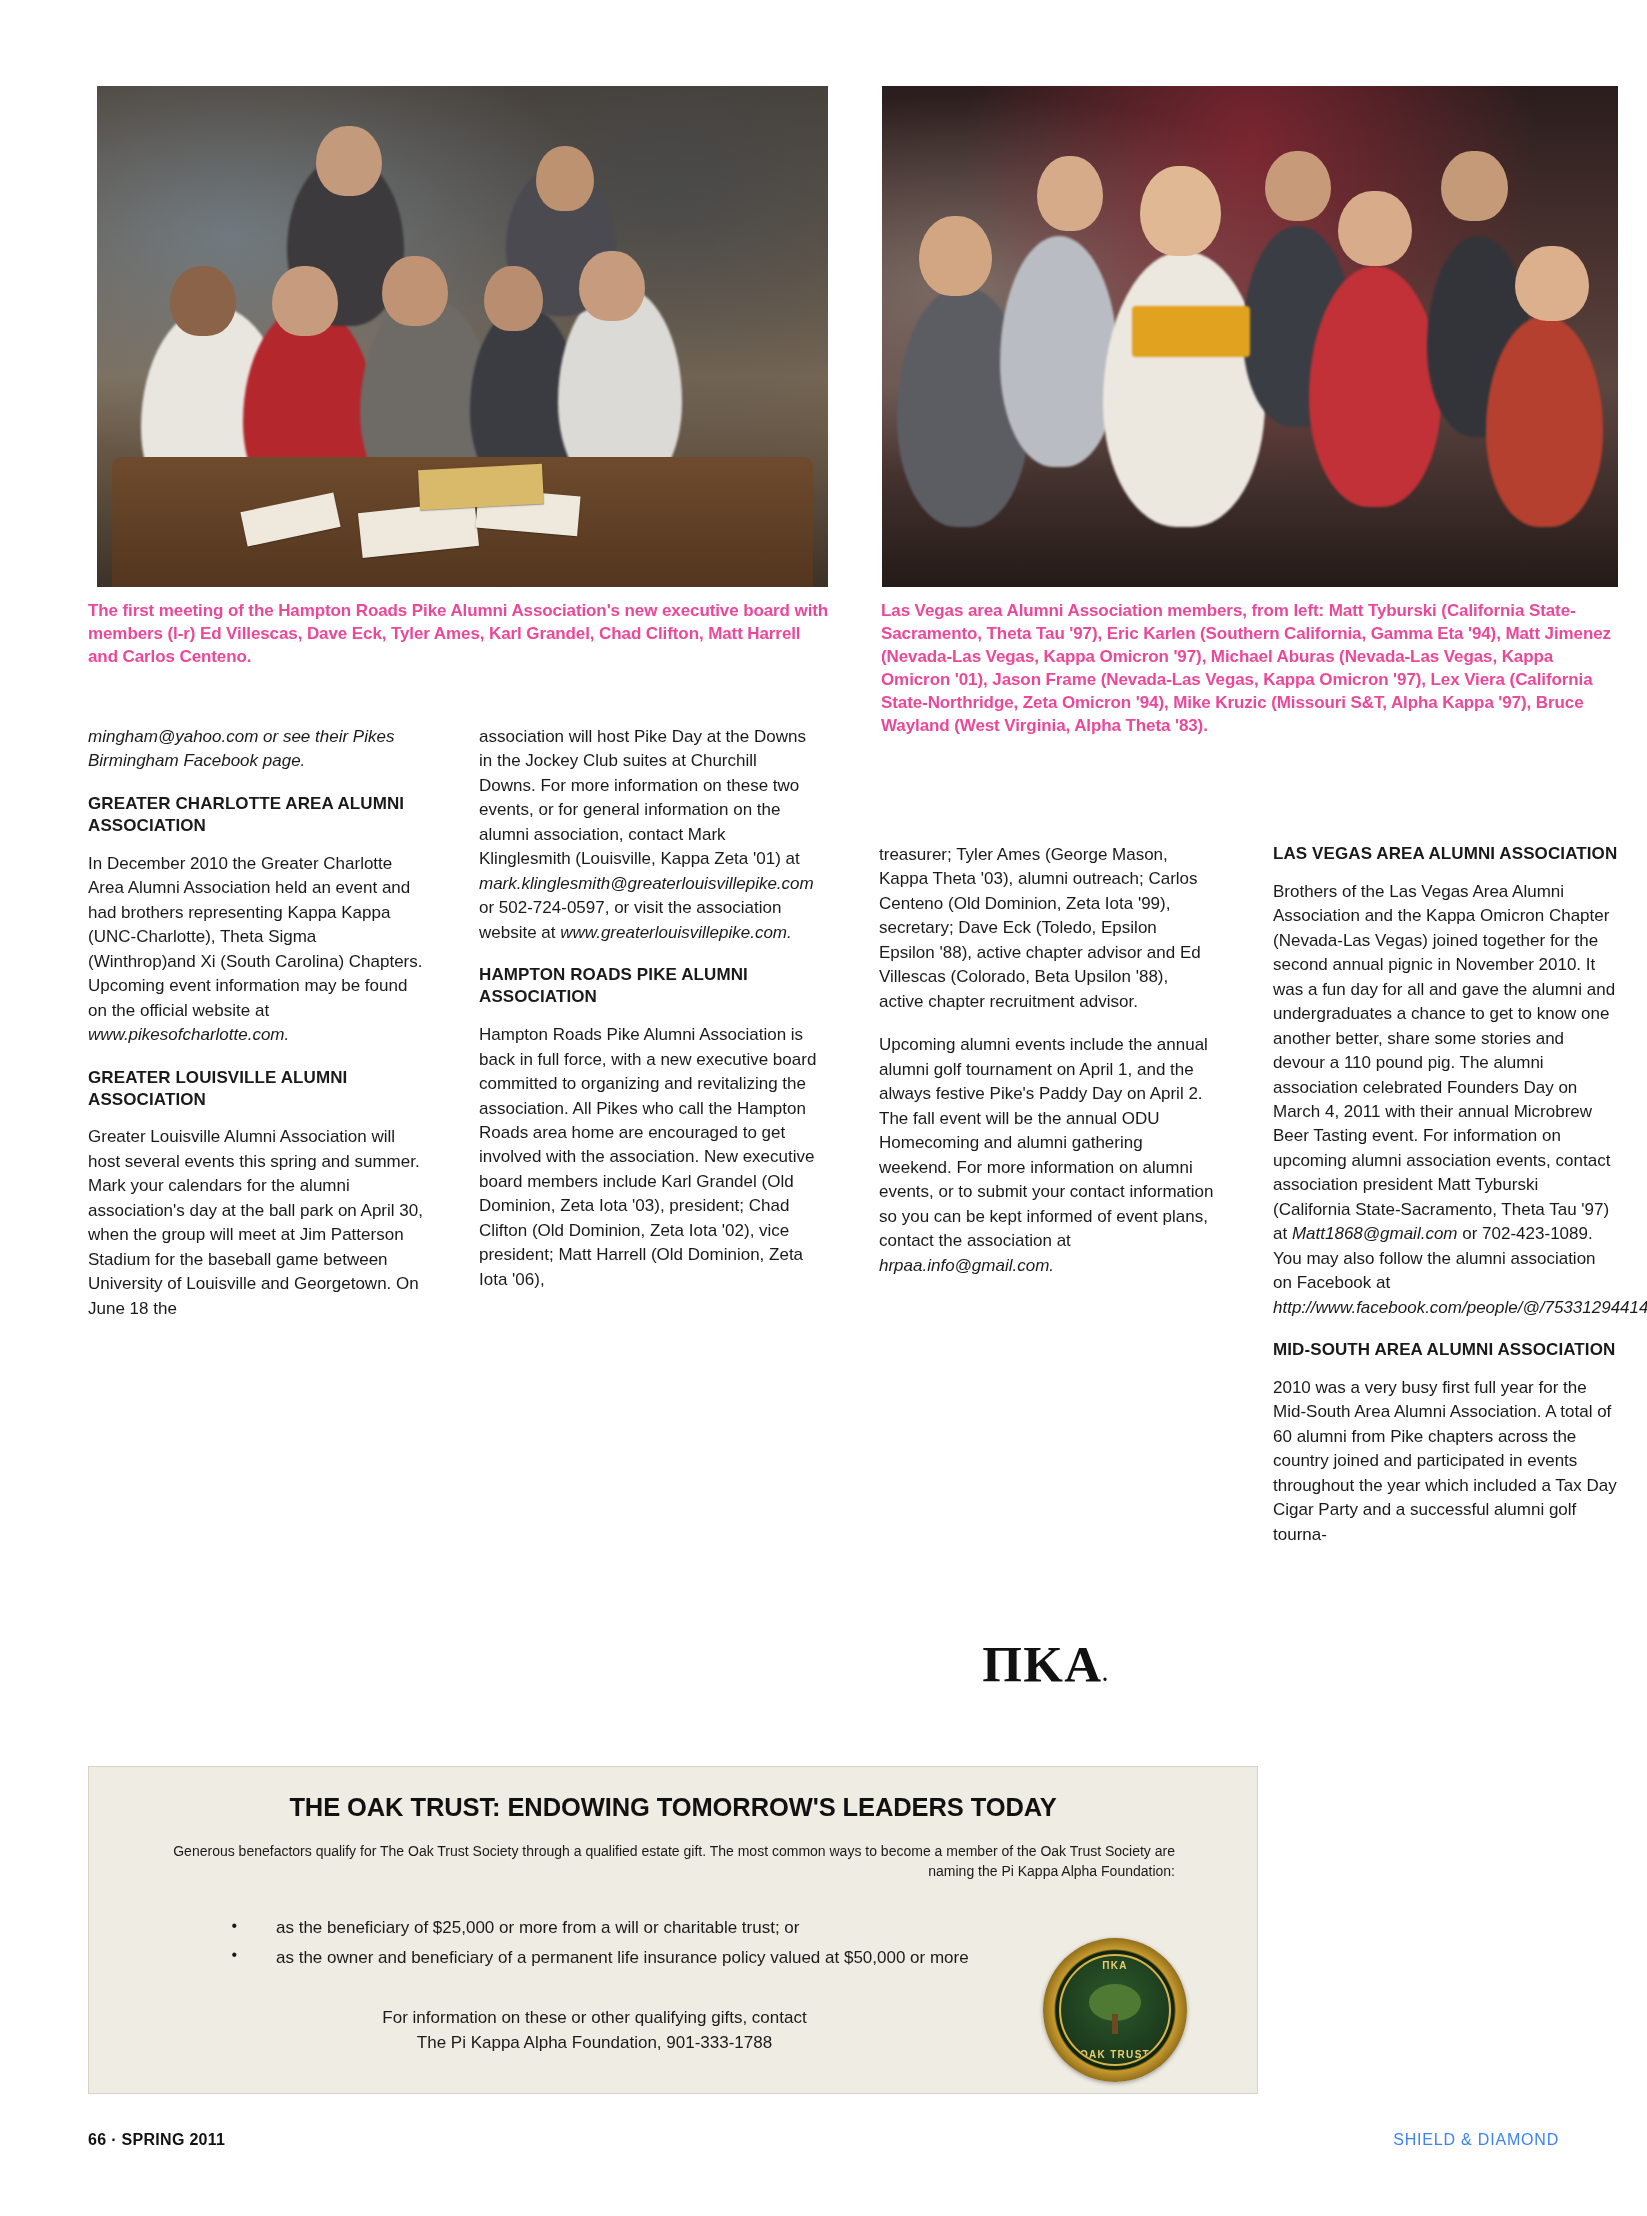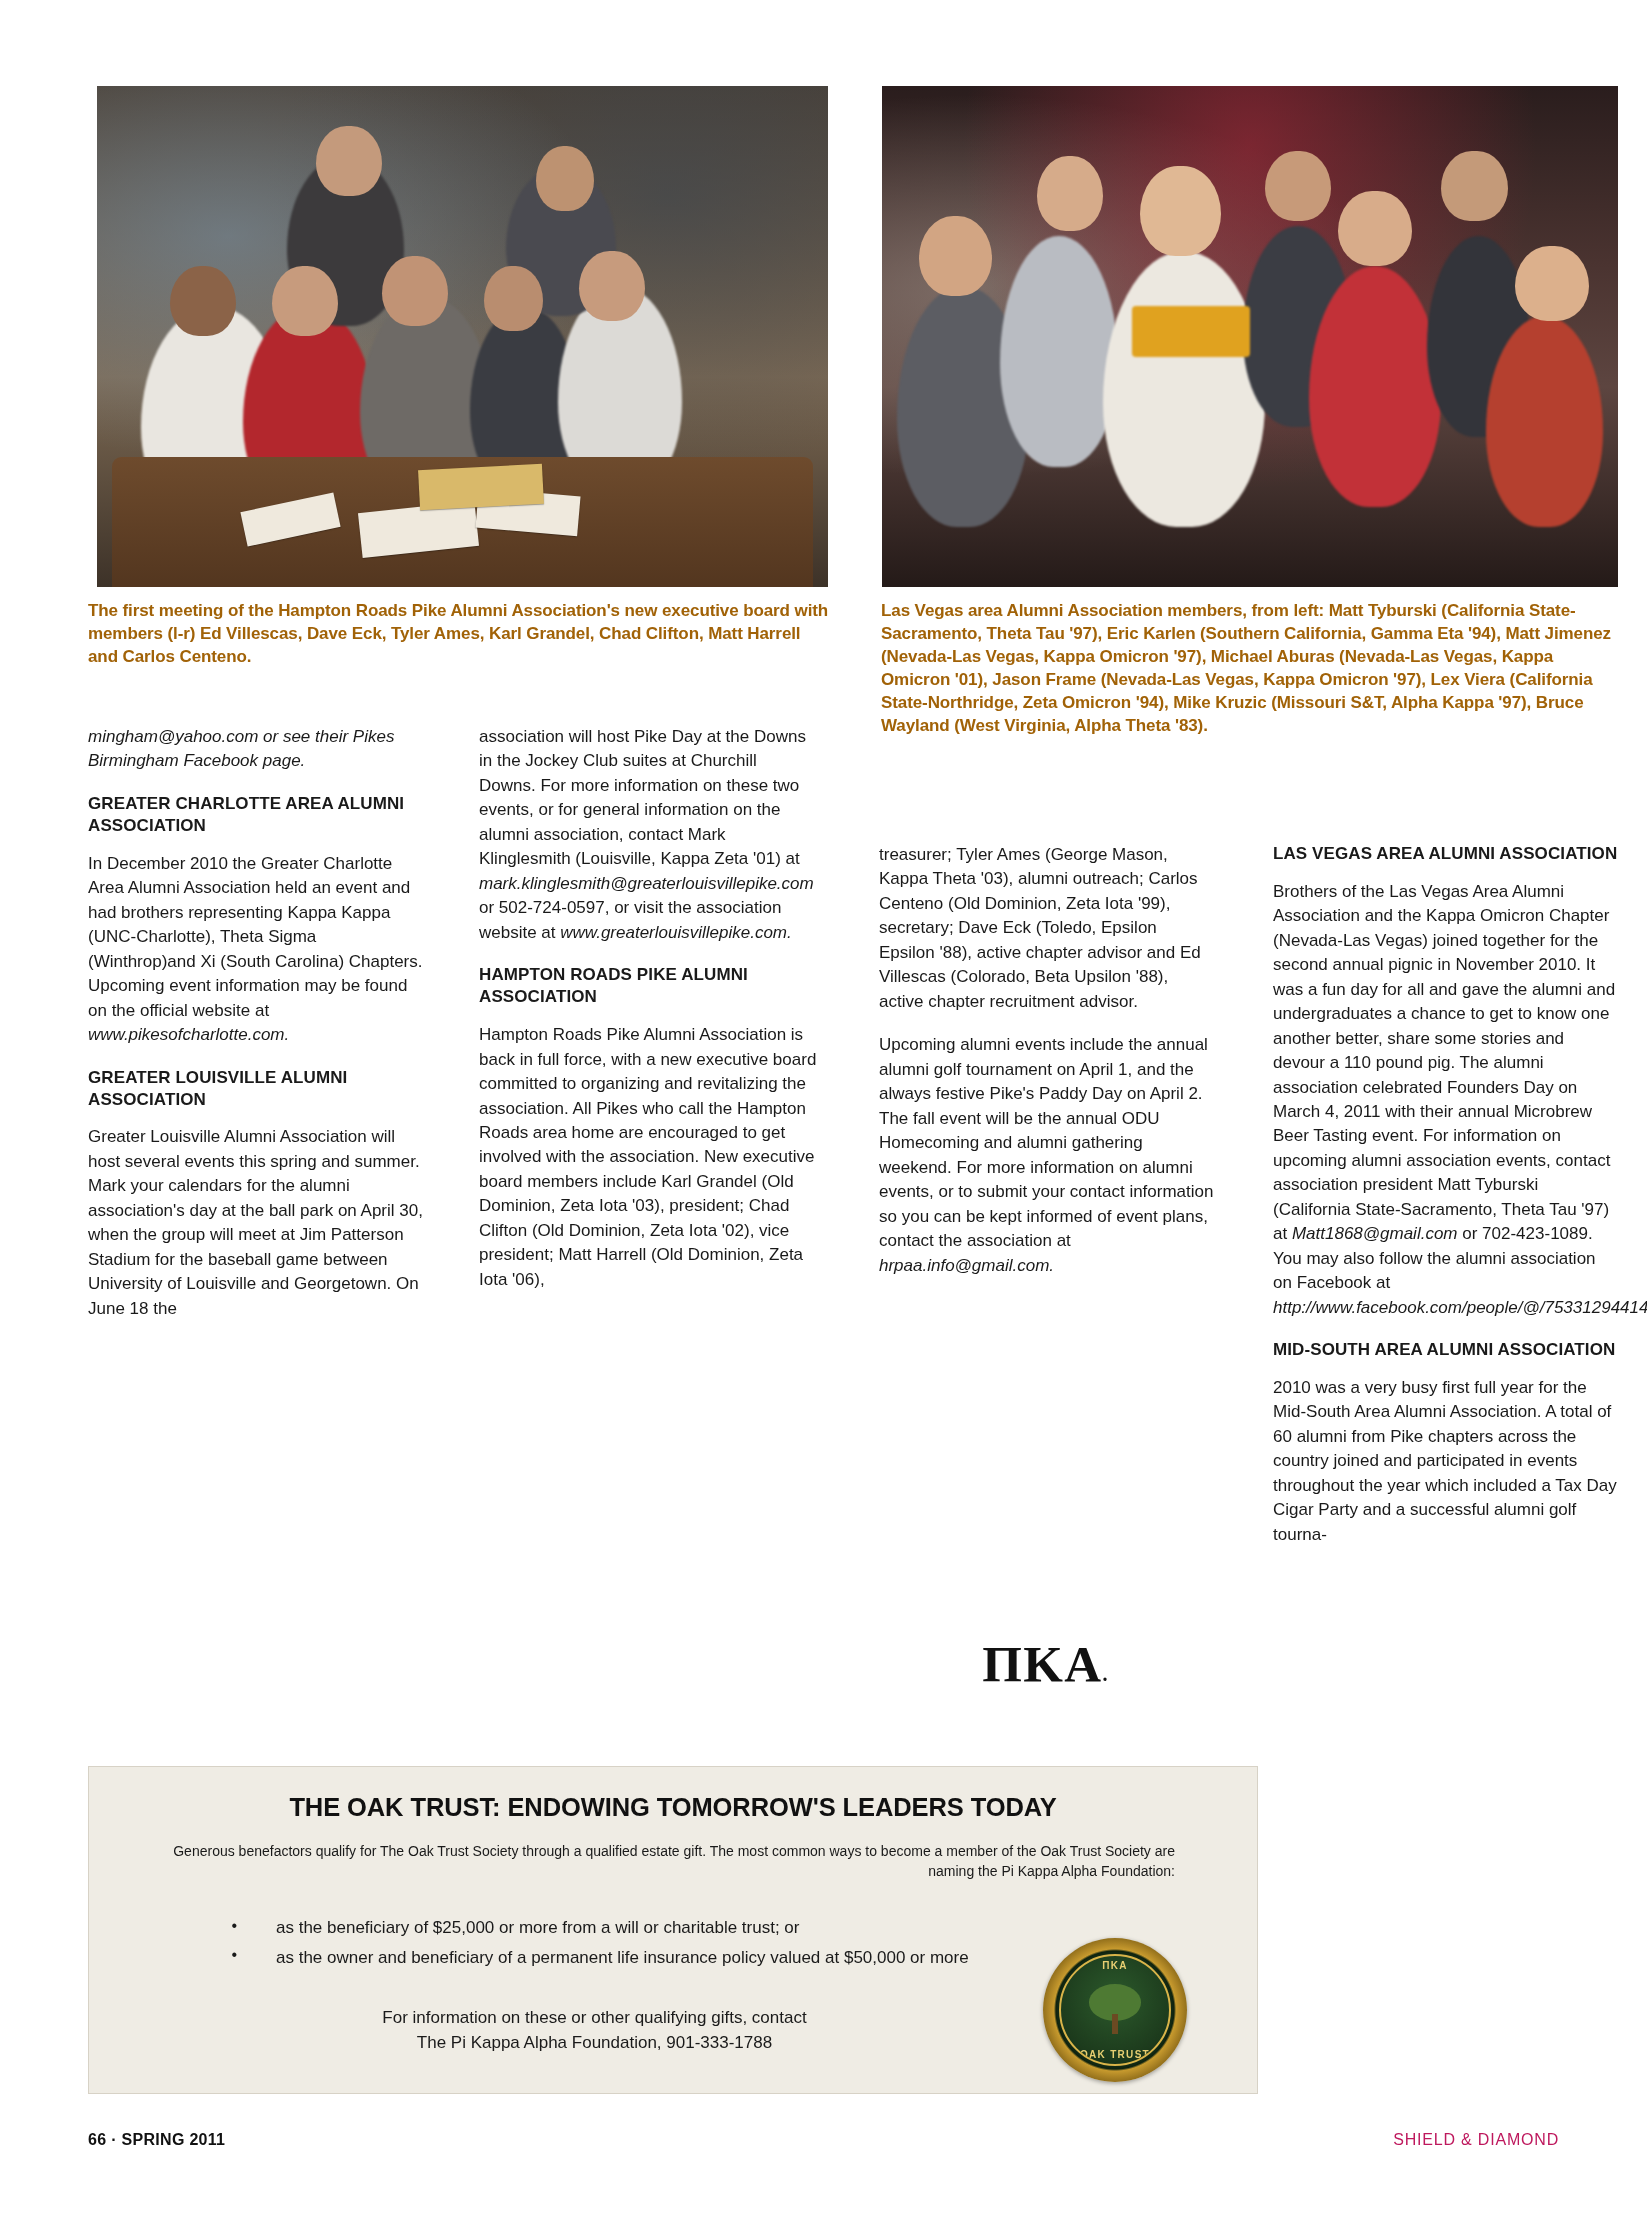--- a/index.html
+++ b/index.html
@@ -82,21 +82,21 @@
     transform: rotate(-6deg);
     box-shadow: 0 0.7px 1.3px rgba(0,0,0,.4);
   }
 
   
   .caption {
     position: absolute;
     font-weight: bold;
     font-size: 17px;
     line-height: 1.35;
-    color: #a16207;
+    color: #ec4899;
     letter-spacing: -0.1px;
   }
   #caption-left  { left: 88px;  top: 600px; width: 743px; }
   #caption-right { left: 881px; top: 600px; width: 744px; }
 
   
   .col {
     position: absolute;
     font-size: 17px;
     line-height: 1.44;
@@ -253,21 +253,21 @@
     font-weight: bold;
     letter-spacing: 0.3px;
     color: #111;
   }
   #footer-right {
     position: absolute;
     right: 88px;
     top: 2131px;
     font-size: 16px;
     letter-spacing: 0.8px;
-    color: #be185d;
+    color: #3b82f6;
   }
 </style>
 </head>
 <body>
 
 <div class="page">
 
   <div class="photo" id="photo-left">
     <div class="inner">
       <div class="ph-bg-left"></div>

